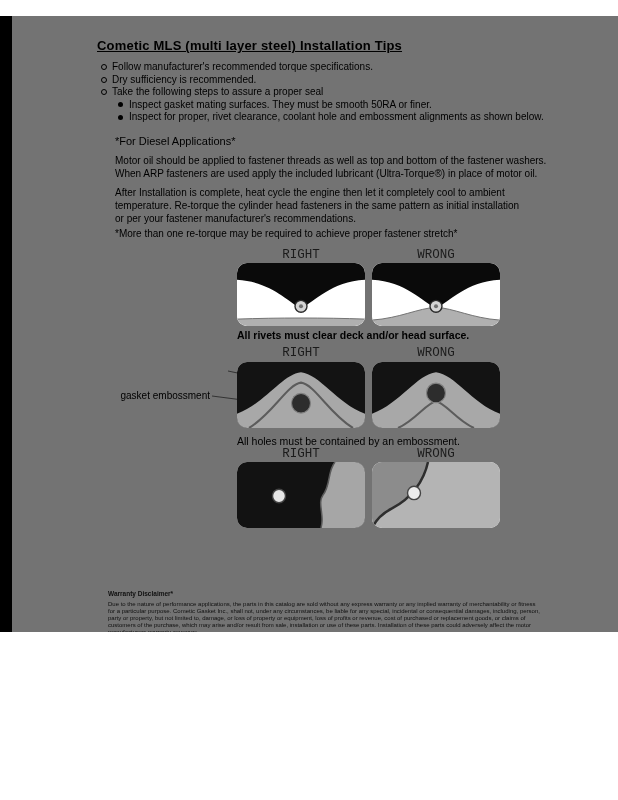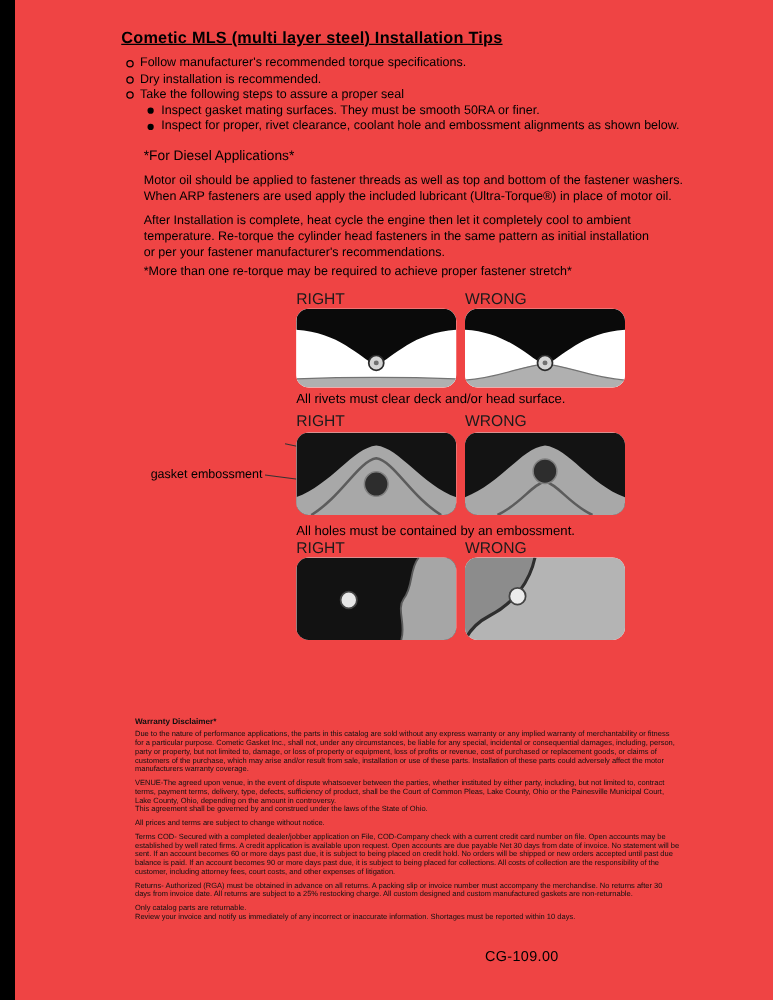--- a/index.html
+++ b/index.html
@@ -1,37 +1,37 @@
 <!DOCTYPE html>
 <html><head>
 <meta charset="utf-8">
 <style>
   * { margin:0; padding:0; box-sizing:border-box; }
   html,body { background:#ffffff; }
   .page {
-    position:relative; width:618px; height:800px; background:#ef4444;
-    font-family:"Liberation Sans", sans-serif; color:#000; overflow:hidden;
+    position:relative; width:618px; height:616px; background:#737373;
+    font-family:"Liberation Sans", sans-serif; color:#000; overflow:hidden;margin-top:16px;
   }
   .edge-bar { position:absolute; left:0; top:0; width:12px; height:100%; background:#000; }
 
   .title { position:absolute; left:97px; top:22px; font-size:13px; font-weight:bold; text-decoration:underline; letter-spacing:0.2px; }
 
   .tips { position:absolute; left:100px; top:45px; width:490px; font-size:10px; line-height:12.5px; }
   .tip { position:relative; padding-left:12px; }
   .tip::before { content:""; position:absolute; left:1px; top:3px; width:4px; height:4px; border:1px solid #000; border-radius:50%; }
   .subtip { position:relative; margin-left:18px; padding-left:11px; }
   .subtip::before { content:""; position:absolute; left:0; top:3.5px; width:5px; height:5px; background:#000; border-radius:50%; }
 
   .diesel-heading { position:absolute; left:115px; top:119px; font-size:11px; font-weight:normal; }
   .body-p { position:absolute; left:115px; width:500px; font-size:10px; line-height:13px; white-space:pre-line; }
   #p1 { top:138px; }
   #p2 { top:170px; }
   #p3 { top:211px; }
 
-  .diag-label { position:absolute; width:128px; text-align:left; font-size:12.5px; color:#1b1b1b; }
+  .diag-label { position:absolute; width:128px; text-align:center; font-size:12.5px; color:#1b1b1b;font-family:Liberation Mono, monospace; }
   .panel { position:absolute; width:128px; border-radius:10px; overflow:hidden; background:#fff; }
   .panel svg { display:block; width:100%; height:100%; }
   .caption { position:absolute; font-size:10.5px; line-height:12.5px; white-space:pre-line; }
   .callout { position:absolute; font-size:10px; line-height:11.5px; text-align:right; white-space:pre-line; }
   .callout-lines { position:absolute; pointer-events:none; }
 
   .legal { position:absolute; left:108px; top:574px; width:436px; font-size:6px; line-height:7px; color:#101010; }
   .legal-h { font-weight:bold; font-size:6.5px; margin-bottom:4px; }
   .legal p { margin-bottom:4px; white-space:pre-line; }
 
@@ -40,21 +40,21 @@
 </head>
 <body>
 
 <div class="page">
   <div class="edge-bar"></div>
 
   <h1 class="title">Cometic MLS (multi layer steel) Installation Tips</h1>
 
   <div class="tips">
     <div class="tip">Follow manufacturer's recommended torque specifications.</div>
-    <div class="tip">Dry installation is recommended.</div>
+    <div class="tip">Dry sufficiency is recommended.</div>
     <div class="tip">Take the following steps to assure a proper seal</div>
     <div class="subtip">Inspect gasket mating surfaces.  They must be smooth 50RA or finer.</div>
     <div class="subtip">Inspect for proper, rivet clearance, coolant hole and embossment alignments as shown below.</div>
   </div>
 
   <h2 class="diesel-heading">*For Diesel Applications*</h2>
   <p class="body-p" id="p1">Motor oil should be applied to fastener threads as well as top and bottom of the fastener washers.
 When ARP fasteners are used apply the included lubricant (Ultra-Torque®) in place of motor oil.</p>
   <p class="body-p" id="p3">*More than one re-torque may be required to achieve proper fastener stretch*</p>
   <p class="body-p" id="p2">After Installation is complete, heat cycle the engine then let it completely cool to ambient
@@ -77,21 +77,21 @@
   <div class="panel" style="left:372px; top:247px; height:63px;">
     <svg viewBox="0 0 128 64" preserveAspectRatio="none">
       <rect width="128" height="64" fill="#ffffff"></rect>
       <path d="M0,0 H128 V17 C94,19 78,39 64,46 C50,39 34,19 0,17 Z" fill="#0a0a0a"></path>
       <path d="M0,64 V58 C28,56 46,46 64,45 C82,46 100,56 128,58 V64 Z" fill="#b0b0b0"></path>
       <path d="M0,58 C28,56 46,46 64,45 C82,46 100,56 128,58" fill="none" stroke="#737373" stroke-width="1"></path>
       <circle cx="64" cy="44" r="6" fill="#d4d4d4" stroke="#2b2b2b" stroke-width="1.4"></circle>
       <circle cx="64" cy="44" r="2" fill="#707070"></circle>
     </svg>
   </div>
-  <div class="caption" style="left:237px; top:313px; width:300px;">All rivets must clear deck and/or head surface.</div>
+  <div class="caption" style="left:237px; top:313px; width:300px;font-weight:bold;">All rivets must clear deck and/or head surface.</div>
 
   <div class="diag-label" style="left:237px; top:330px;">RIGHT</div>
   <div class="diag-label" style="left:372px; top:330px;">WRONG</div>
 
   <div class="callout" style="left:114px; top:374px; width:96px;">gasket embossment</div>
   <svg class="callout-lines" style="left:200px; top:345px; width:80px; height:50px;" viewBox="0 0 80 50">
     <line x1="28" y1="10" x2="66" y2="18" stroke="#333" stroke-width="1"></line>
     <line x1="12" y1="35" x2="66" y2="42" stroke="#333" stroke-width="1"></line>
   </svg>
 

